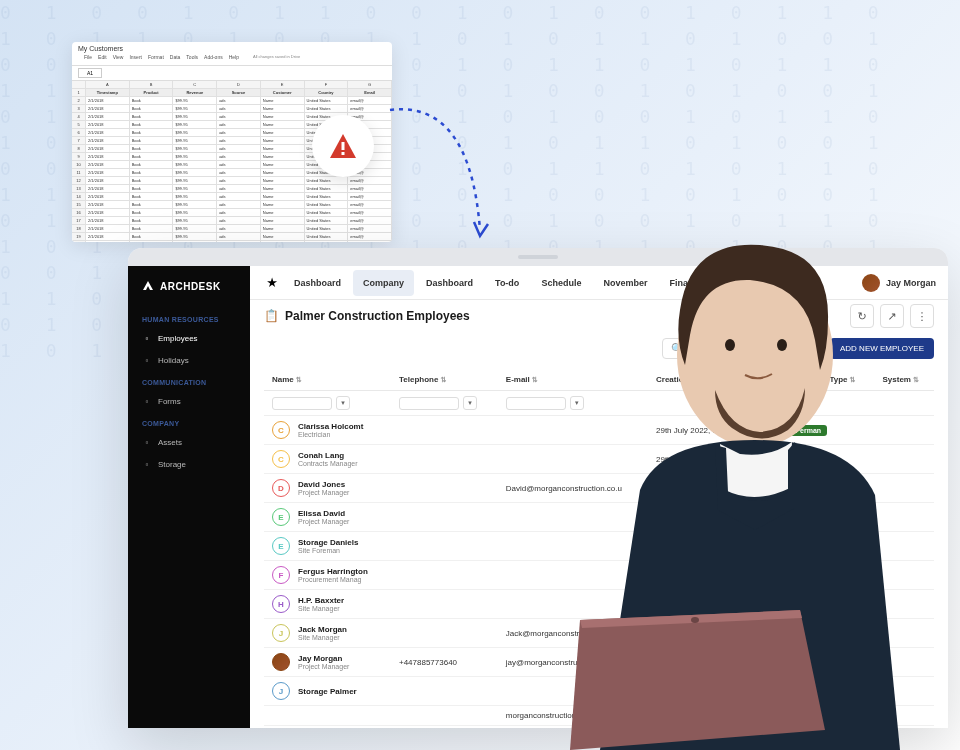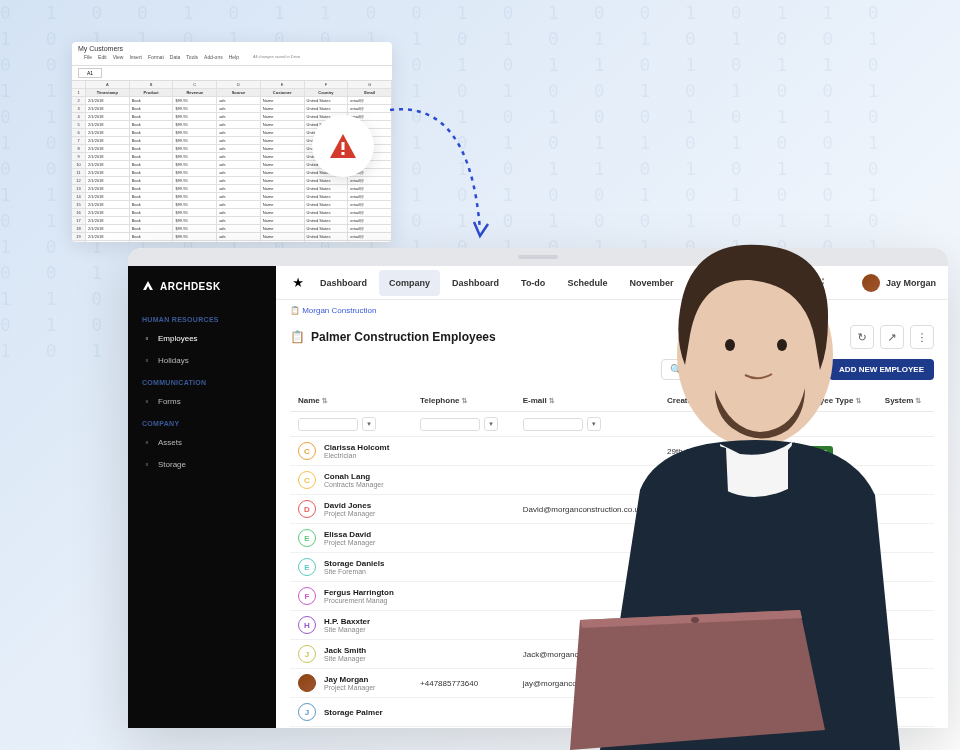--- a/index.html
+++ b/index.html
@@ -14,21 +14,21 @@
 .ss-grid{display:grid;grid-template-columns:14px repeat(7,1fr)}
 .ss-grid>div{border-right:1px solid #e0e0e0;border-bottom:1px solid #e0e0e0;padding:1px 2px;font-size:4px;overflow:hidden;white-space:nowrap;color:#333}
 .ss-colhead{background:#f5f5f5;text-align:center;font-weight:500}
 .ss-rowhead{background:#f5f5f5;text-align:center}
 .alert-badge{position:absolute;top:115px;left:312px;width:62px;height:62px;background:#fff;border-radius:50%;box-shadow:0 4px 16px rgba(0,0,0,0.12);display:flex;align-items:center;justify-content:center}
 .arrow-path{position:absolute;top:80px;left:380px;width:120px;height:180px;pointer-events:none}
 .app-window{position:absolute;top:248px;left:128px;width:820px;height:480px;background:#f0f2f5;border-radius:14px 14px 0 0;box-shadow:0 20px 60px rgba(0,0,0,0.15);overflow:hidden}
 .app-chrome{height:18px;background:#e4e6ea;border-radius:14px 14px 0 0;display:flex;align-items:center;justify-content:center}
 .app-notch{width:40px;height:4px;background:#cfd3d9;border-radius:2px}
 .app-body{display:flex;height:calc(100% - 18px)}
-.sidebar{width:148px;background:#0a0a0a;color:#fff;padding:14px 0;font-size:9px}
+.sidebar{width:122px;background:#0a0a0a;color:#fff;padding:14px 0;font-size:9px}
 .sidebar-logo{display:flex;align-items:center;gap:6px;padding:0 14px 16px;font-size:10px;font-weight:700;letter-spacing:0.5px}
 .sb-section{padding:8px 14px 4px;font-size:7px;color:#3b5998;font-weight:600;letter-spacing:0.3px}
 .sb-item{padding:6px 14px;font-size:8px;color:#b8b8b8;display:flex;align-items:center;gap:6px;cursor:pointer}
 .sb-item.active{color:#fff}
 .sb-icon{width:10px;height:10px;display:inline-flex;align-items:center;justify-content:center}
 .main{flex:1;background:#fff;display:flex;flex-direction:column;overflow:hidden}
 .topnav{display:flex;align-items:center;padding:0 12px;border-bottom:1px solid #e8e8e8;height:34px;gap:2px}
 .nav-star{width:20px;height:20px;display:flex;align-items:center;justify-content:center;color:#000;font-size:13px}
 .nav-item{padding:8px 10px;font-size:9px;color:#333;font-weight:600;cursor:pointer;border-radius:4px}
 .nav-item.active{background:#e8edf5}
@@ -38,21 +38,21 @@
 .avatar{width:18px;height:18px;border-radius:50%;background:linear-gradient(135deg,#8b4513,#a0522d)}
 .breadcrumb{padding:6px 14px;font-size:8px;color:#3b5bdb}
 .page-head{display:flex;align-items:center;padding:4px 14px 10px;gap:6px}
 .page-title{font-size:12px;font-weight:700;color:#1a1a1a;display:flex;align-items:center;gap:6px}
 .head-actions{margin-left:auto;display:flex;gap:6px}
 .icon-btn{width:24px;height:24px;border:1px solid #ddd;border-radius:4px;background:#fff;display:flex;align-items:center;justify-content:center;cursor:pointer;font-size:11px;color:#555}
 .search-row{display:flex;align-items:center;padding:0 14px 10px;gap:8px}
 .search-row .spacer{flex:1}
 .search-box{display:flex;align-items:center;border:1px solid #ddd;border-radius:4px;padding:4px 8px;gap:6px;width:160px}
 .search-box input{border:none;outline:none;font-size:8px;flex:1}
-.add-btn{background:#1e3a8a;color:#fff;border:none;border-radius:4px;padding:6px 10px;font-size:8px;font-weight:700;cursor:pointer}
+.add-btn{background:#1e3a8a;color:#fff;border:none;border-radius:4px;padding:6px 10px;font-size:8px;font-weight:400;cursor:pointer}
 .table-wrap{flex:1;overflow:auto;padding:0 14px}
 .tbl{width:100%;border-collapse:collapse;font-size:8px}
 .tbl th{text-align:left;padding:6px 8px;font-weight:700;color:#333;border-bottom:1px solid #e8e8e8;white-space:nowrap;cursor:pointer}
 .tbl th .sort{color:#999;font-size:7px;margin-left:2px}
 .filter-row td{padding:4px 6px;border-bottom:1px solid #eee}
 .filter-input{display:flex;align-items:center;gap:4px}
 .filter-input input{width:60px;border:1px solid #ddd;border-radius:3px;padding:2px 4px;font-size:7px}
 .filter-icon{width:14px;height:14px;border:1px solid #ddd;border-radius:3px;display:flex;align-items:center;justify-content:center;font-size:7px;color:#666;cursor:pointer}
 .tbl tbody tr{border-bottom:1px solid #f0f0f0}
 .tbl td{padding:5px 8px;color:#333;vertical-align:middle}
@@ -309,21 +309,20 @@
           <div class="nav-item ">November</div>
           <div class="nav-item ">Financials</div>
           <div class="nav-item ">Projects</div>
         <div class="nav-more">⋮</div>
         <div class="nav-spacer"></div>
         <div class="nav-user">
           <div class="avatar"></div>
           <span>Jay Morgan</span>
         </div>
       </div>
-      <div class="breadcrumb">📋 <span>Morgan Construction</span></div>
       <div class="page-head">
         <div class="page-title">
           <span style="color:#3b5bdb">📋</span>
             <span>Palmer Construction Employees</span>
         </div>
         <div class="head-actions">
           <div class="icon-btn">↻</div>
           <div class="icon-btn">↗</div>
           <div class="icon-btn">⋮</div>
         </div>
@@ -482,21 +481,21 @@
                 <td></td>
                 <td>29th July 2022, 1:33 pm</td>
     <td></td>
                 <td></td>
   </tr>
               <tr>
     <td>
                   <div class="emp-cell">
                     <div class="emp-avatar" style="border-color:#c9c45a;color:#c9c45a">J</div>
                     <div>
-                      <div class="emp-name">Jack Smith</div>
+                      <div class="emp-name">Jack Morgan</div>
                       <div class="emp-role">Site Manager</div>
                     </div>
                   </div>
                 </td>
     <td></td>
                 <td>Jack@morganconstruction.co.u</td>
                 <td>17th March 2023, 1:25</td>
     <td></td>
                 <td></td>
   </tr>

